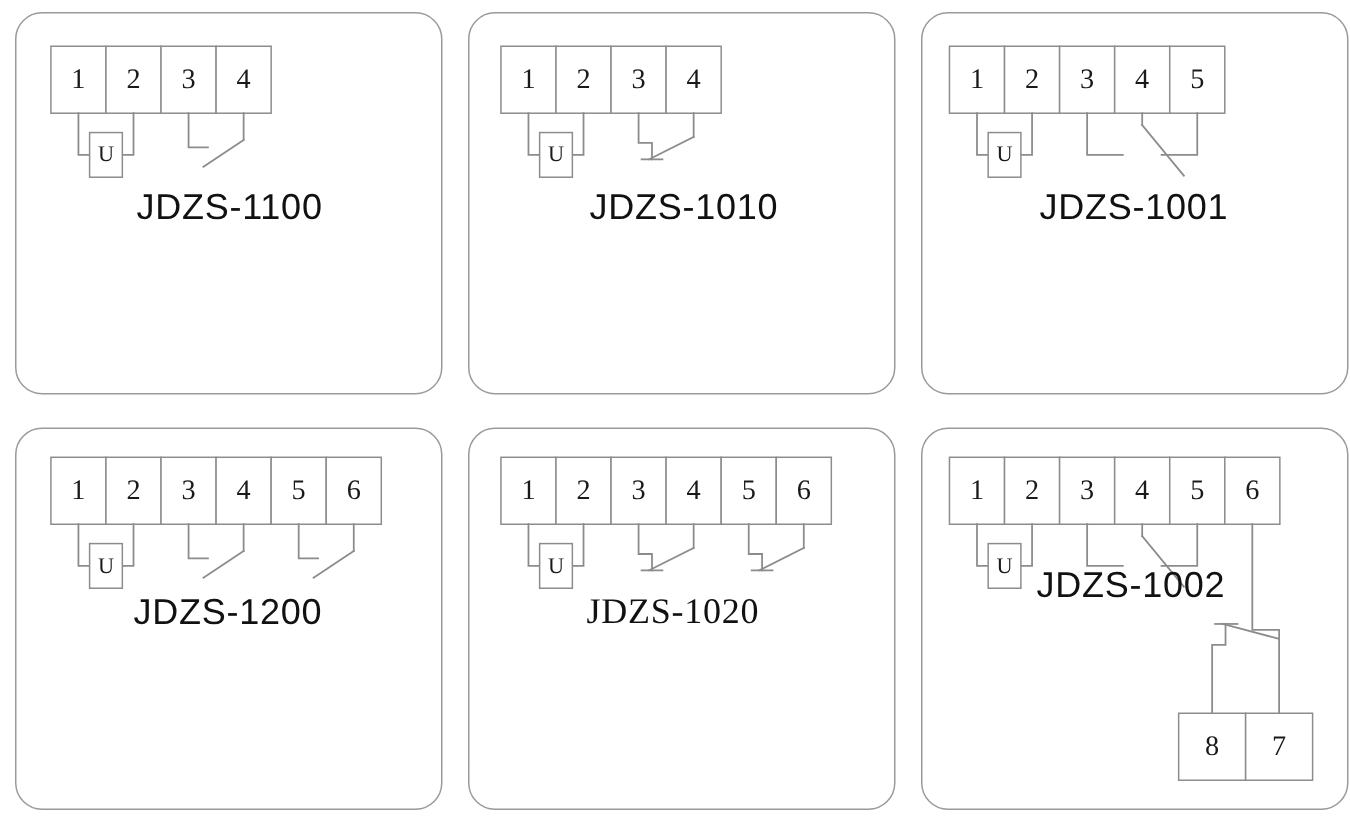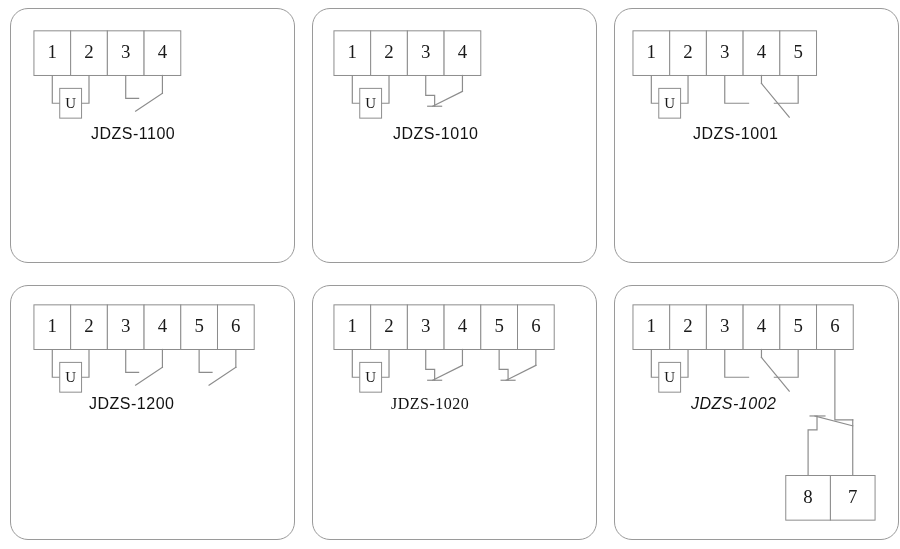--- a/index.html
+++ b/index.html
@@ -57,21 +57,21 @@
   .coil-label {
     font-family: "Liberation Serif", serif;
     font-size: 15px;
     fill: #1a1a1a;
     text-anchor: middle;
     dominant-baseline: middle;
   }
   .model-label {
     position: absolute;
     font-family: "Liberation Sans", sans-serif;
-    font-size: 16px;
+    font-size: 24px;
     color: #111111;
     white-space: nowrap;
     letter-spacing: 0.5px;
   }
 </style>
 </head>
 <body>
 
 <div id="page">
     <div class="panel" style="left: 10px; top: 8px; width: 285px; height: 255px;">
@@ -263,15 +263,15 @@
           <path d="M196.5 131 H211.5" class="wire"></path>
           <path d="M201.5 131 L239.5 141" class="wire"></path>
         </g>
         <g>
           <rect x="172" y="191" width="45" height="45" class="term-cell-rect"></rect>
           <text x="194.5" y="214.5" class="term-label">8</text>
           <rect x="217" y="191" width="45" height="45" class="term-cell-rect"></rect>
           <text x="239.5" y="214.5" class="term-label">7</text>
         </g>
       </svg>
-      <div class="model-label" style="left: 76px; top: 109px; font-style: italic;">JDZS-1002</div>
+      <div class="model-label" style="left: 76px; top: 91px;">JDZS-1002</div>
     </div>
   </div>
 
 </body></html>

